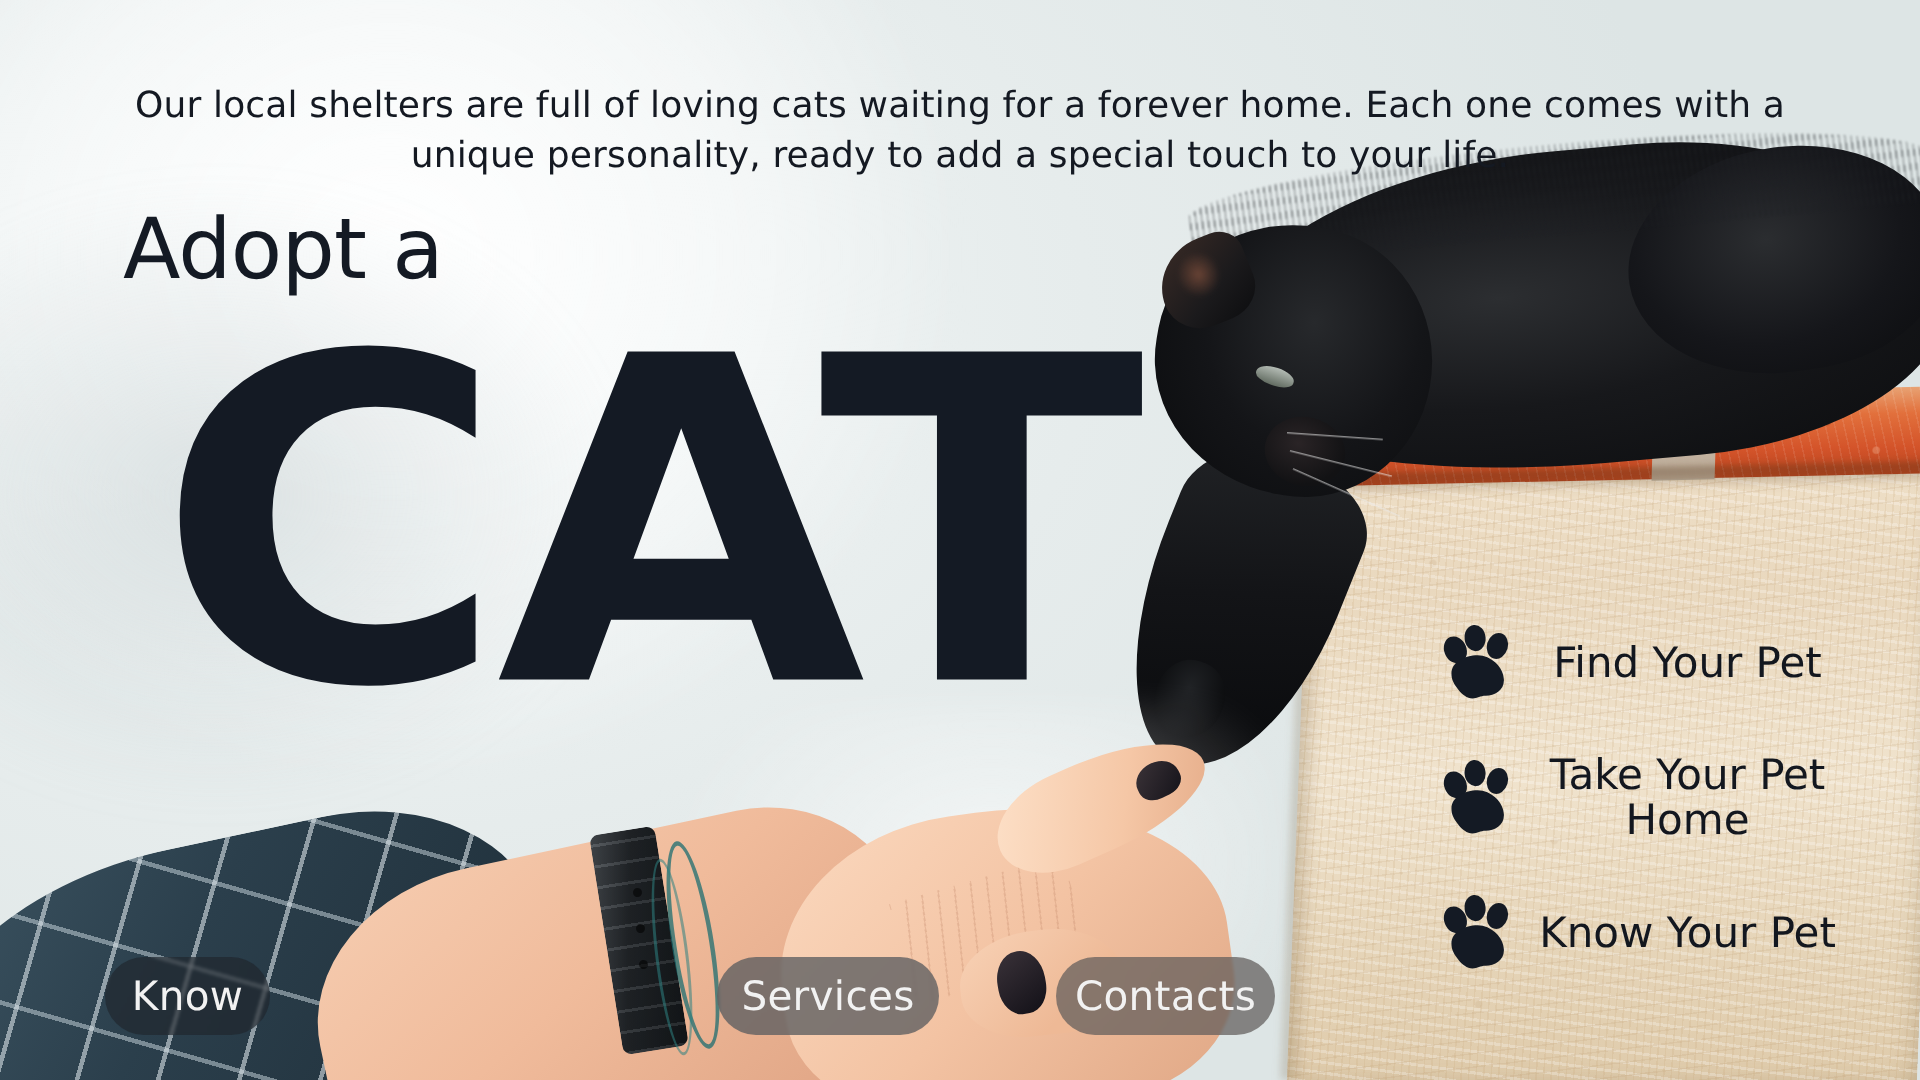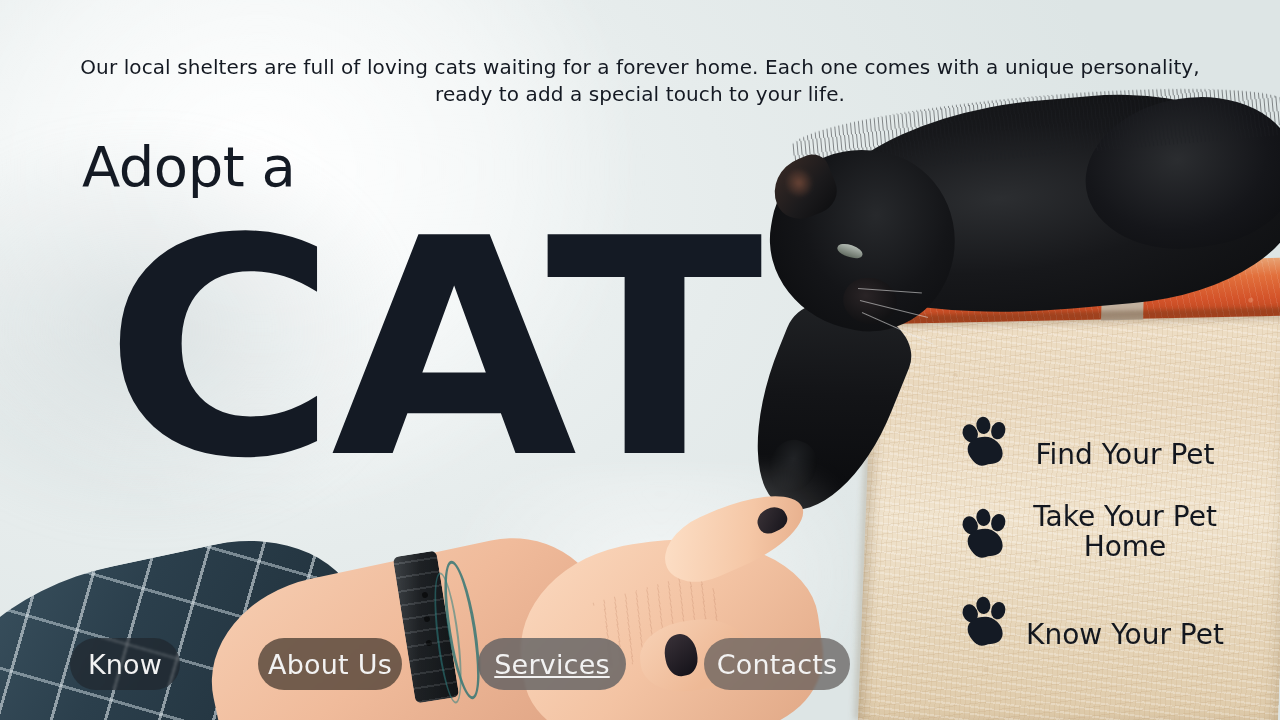--- a/index.html
+++ b/index.html
@@ -249,21 +249,21 @@
   .hand-glow{
     left:430px; top:470px; width:420px; height:260px;
     background:radial-gradient(ellipse at 55% 40%, rgba(255,255,255,.55) 0%, rgba(255,255,255,0) 68%);
     filter:blur(10px);
   }
 
   
   .intro{
     position:absolute; left:80px; top:54px; width:1120px;
     text-align:center;
-    font-size:20px; line-height:1.36;
+    font-size:24px; line-height:1.36;
     color:#141922;
     letter-spacing:.1px;
   }
   .adopt-a{
     position:absolute; left:82px; top:139px;
     font-size:56px; line-height:1;
     color:#141a24;
     letter-spacing:-.5px;
   }
   .cat-word{
@@ -282,21 +282,21 @@
     color:#141a24;
     letter-spacing:.2px;
   }
 
   
   .features{
     position:absolute; left:958px; top:414px;
     display:flex; flex-direction:column; gap:32px;
   }
   .feature{
-    display:flex; align-items:flex-end; gap:10px;
+    display:flex; align-items:center; gap:10px;
     width:268px;
   }
   .feature-label{
     font-size:28px; line-height:1.08;
     color:#13171f;
     text-align:center;
     flex:1;
   }
   .paw { flex:0 0 auto; width:56px; height:56px; display:block; }
 
@@ -311,21 +311,21 @@
     color:#f2f2f2;
     font-size:27px;
     letter-spacing:.2px;
     cursor:pointer;
     border:none;
     font-family:"DejaVu Sans", sans-serif;
     backdrop-filter:blur(1px);
   }
   #btn-home     { left:70px;  width:110px; background:rgba(30,36,42,.62); }
   #btn-about    { left:258px; width:144px; background:rgba(74,60,50,.76); }
-  #btn-services { left:478px; width:148px; background:rgba(92,94,96,.78);text-decoration:underline; }
+  #btn-services { left:478px; width:148px; background:rgba(92,94,96,.78); }
   #btn-contacts { left:704px; width:146px; background:rgba(96,92,90,.72); }
 </style>
 </head>
 <body>
 
 <div id="stage">
 
   <div class="photo light-wash"></div>
   <div class="photo soft-shadow-left"></div>
 
@@ -407,18 +407,17 @@
           <path d="M31 26c10 0 20 9 20 19 0 8-7 12-14 12-4 0-6 2-10 2s-8-3-11-7c-3-4-5-7-5-12 0-9 10-14 20-14z"></path>
         </g>
       </svg>
       <span class="feature-label">Know Your Pet</span>
     </div>
 
   </div>
 
   <nav class="nav">
     <button class="nav-btn" id="btn-home">Know</button>
-    <button class="nav-btn" id="btn-about">About Us</button>
     <button class="nav-btn" id="btn-services">Services</button>
     <button class="nav-btn" id="btn-contacts">Contacts</button>
   </nav>
 
 </div>
 
 </body></html>

